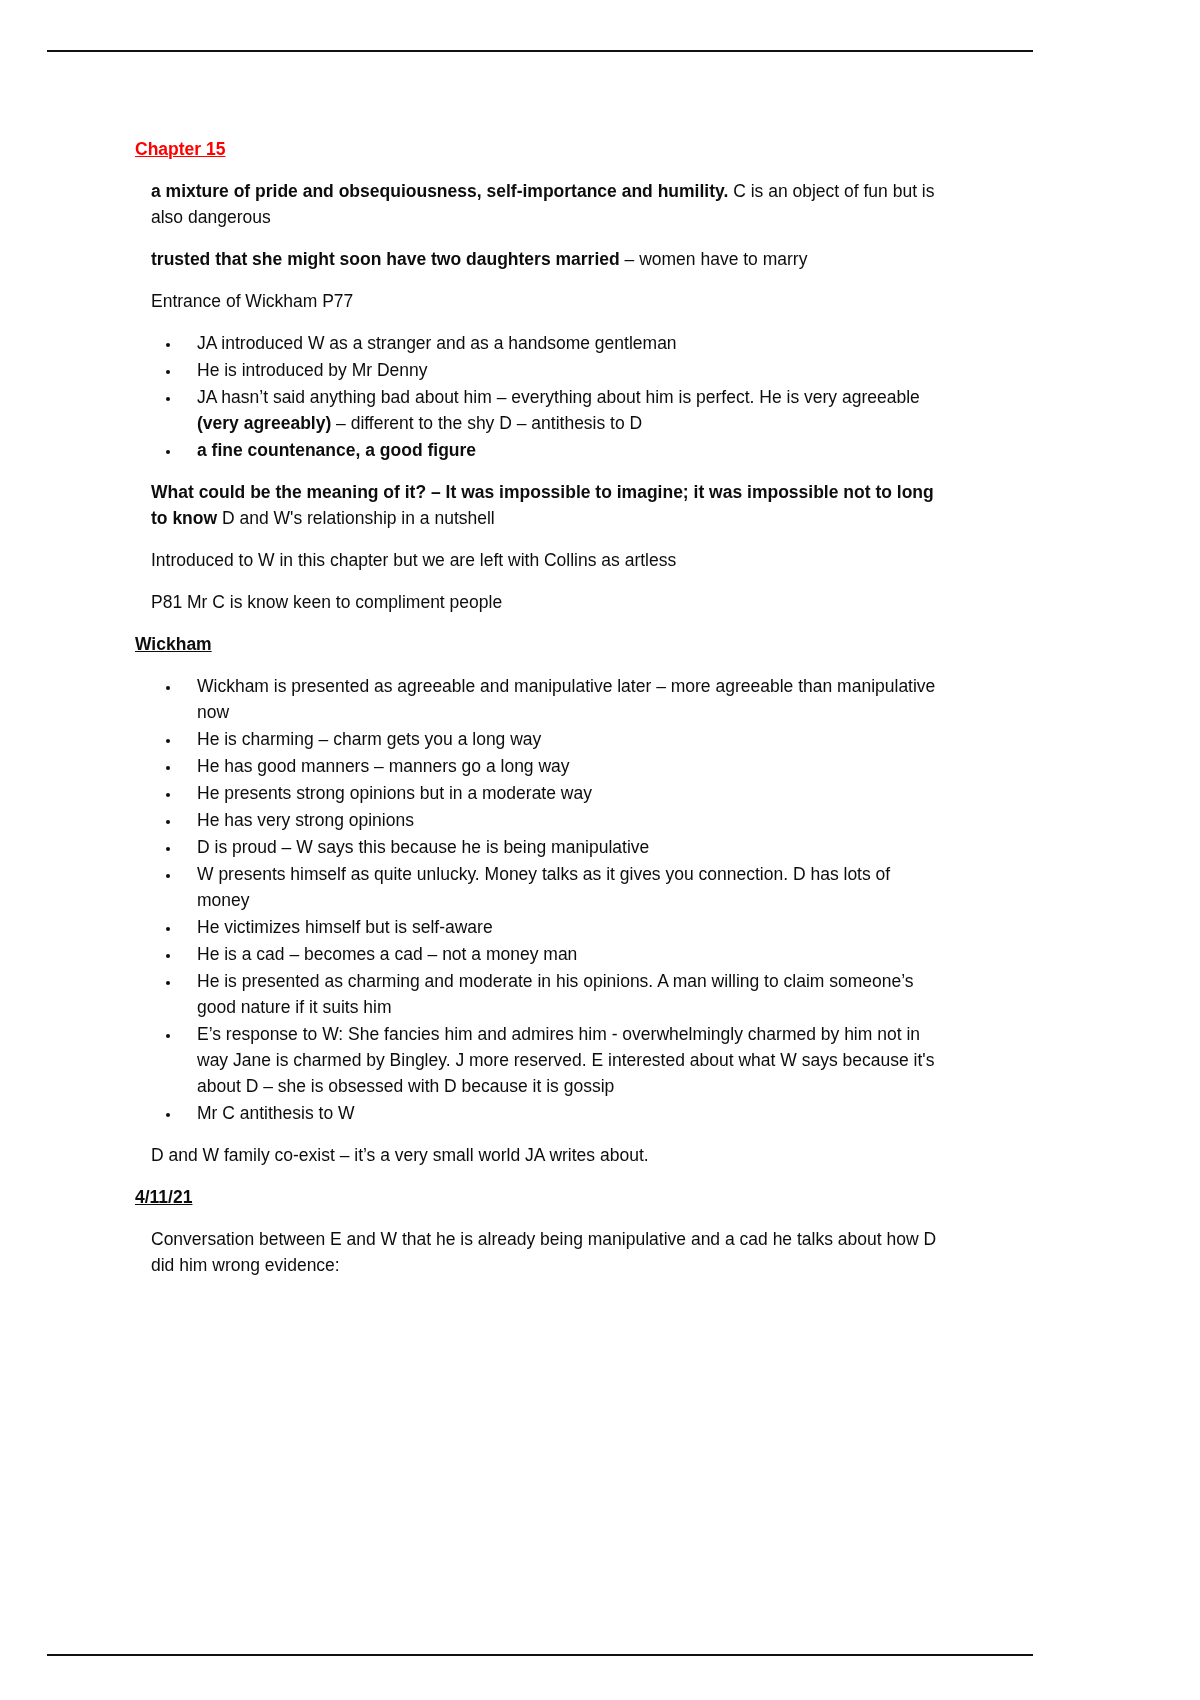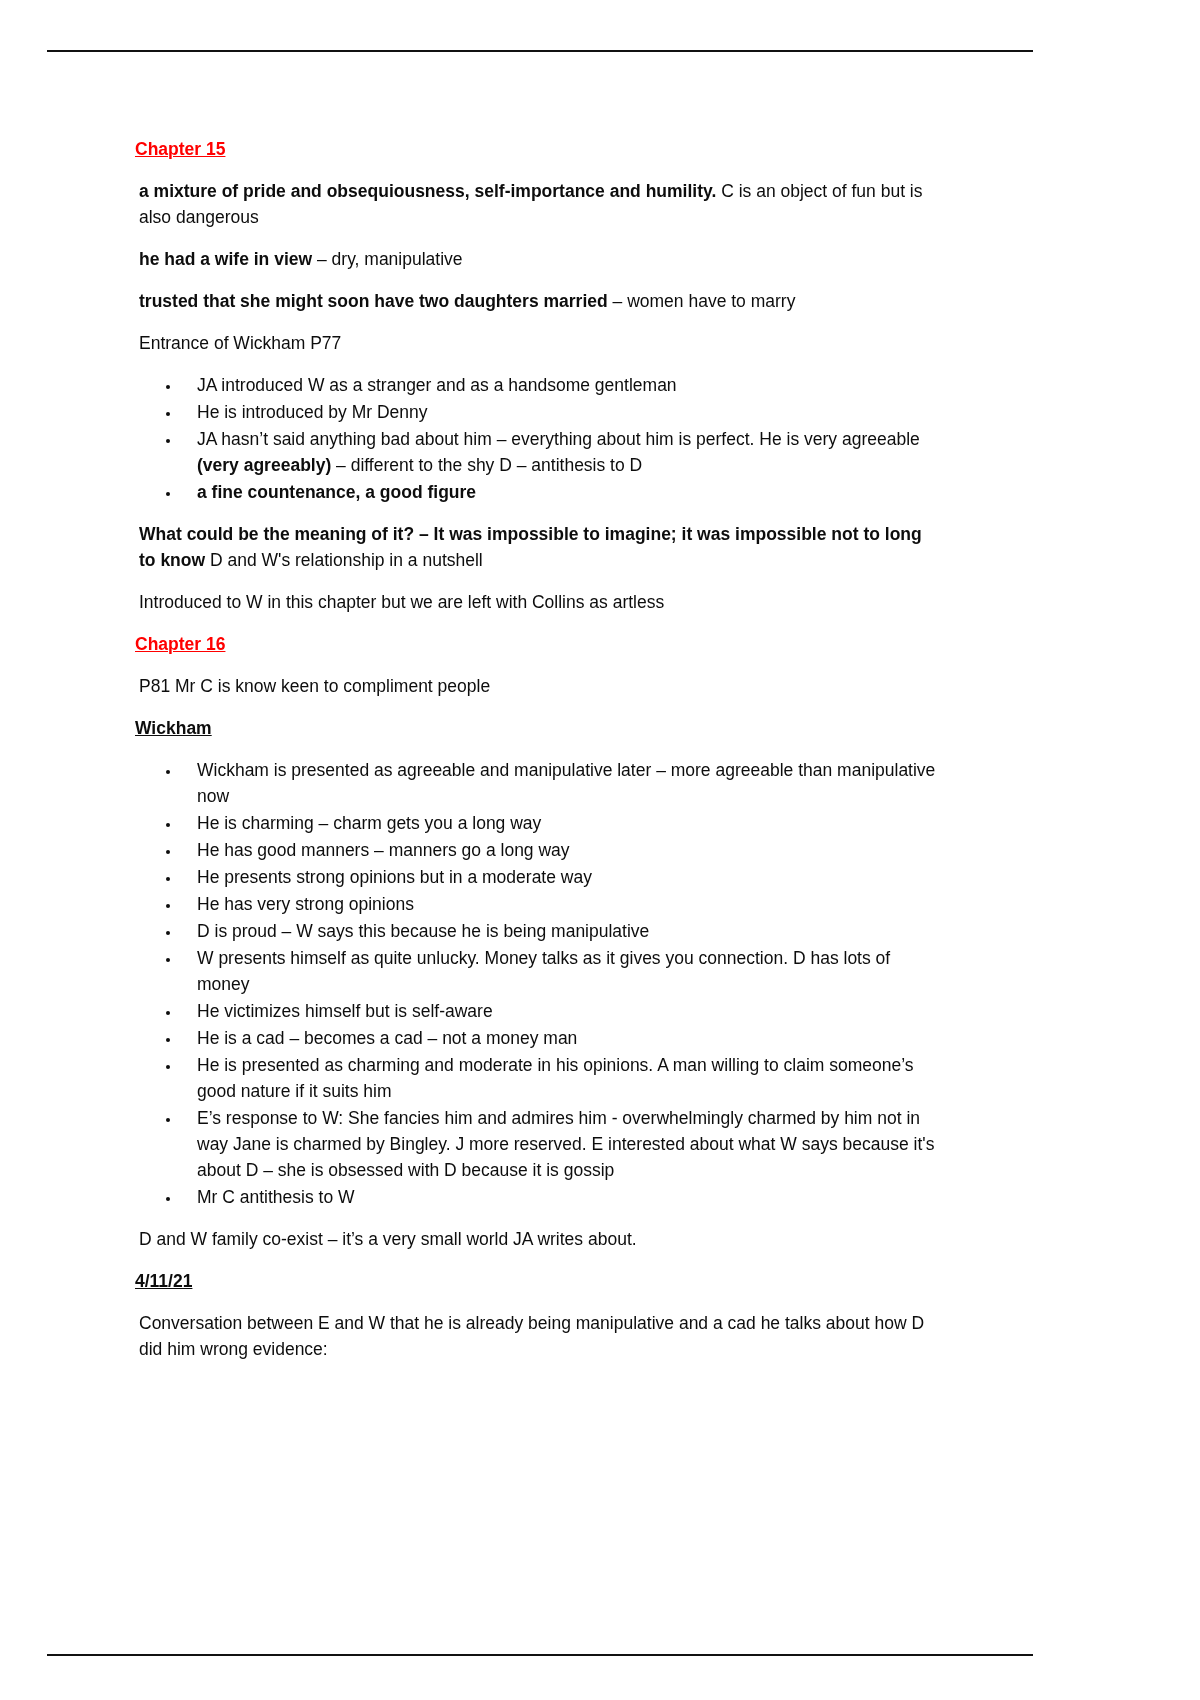--- a/index.html
+++ b/index.html
@@ -27,21 +27,21 @@
   .rule-bottom { bottom: 44px; }
   .content {
     position: absolute;
     top: 136px;
     left: 135px;
     right: 140px;
     font-size: 17.5px;
     line-height: 26px;
   }
   .content p {
-    margin: 0 0 16px 4px;
+    margin: 0 0 16px 16px;
   }
   .content p.heading {
     margin: 0 0 16px 0;
   }
   .content ul {
     margin: 0 0 16px 0;
     padding-left: 46px;
     list-style: disc;
   }
   .content li {
@@ -55,32 +55,30 @@
   .u { text-decoration: underline; }
 </style>
 </head>
 <body>
 
 <div class="page">
   <div class="rule rule-top"></div>
   <div class="content">
       <p class="heading"><span class="b u" style="color: rgb(255, 0, 0);">Chapter 15</span></p>
       <p><span class="b">a mixture of pride and obsequiousness, self-importance and humility.</span><span> C is an object of fun but is also dangerous</span></p>
-      <p><span class="b">he had a wife in view</span><span> – dry, manipulative</span></p>
       <p><span class="b">trusted that she might soon have two daughters married</span><span> – women have to marry</span></p>
       <p><span>Entrance of Wickham P77</span></p>
       <ul>
         <li><span>JA introduced W as a stranger and as a handsome gentleman</span></li>
         <li><span>He is introduced by Mr Denny</span></li>
         <li><span>JA hasn’t said anything bad about him – everything about him is perfect. He is very agreeable </span><span class="b">(very agreeably)</span><span> – different to the shy D – antithesis to D</span></li>
         <li><span class="b">a fine countenance, a good figure</span></li>
       </ul>
       <p><span class="b">What could be the meaning of it? – It was impossible to imagine; it was impossible not to long to know</span><span> D and W's relationship in a nutshell</span></p>
       <p><span>Introduced to W in this chapter but we are left with Collins as artless</span></p>
-      <p class="heading"><span class="b u" style="color: rgb(255, 0, 0);">Chapter 16</span></p>
       <p><span>P81 Mr C is know keen to compliment people</span></p>
       <p class="heading"><span class="b u">Wickham</span></p>
       <ul>
         <li><span>Wickham is presented as agreeable and manipulative later – more agreeable than manipulative now</span></li>
         <li><span>He is charming – charm gets you a long way</span></li>
         <li><span>He has good manners – manners go a long way</span></li>
         <li><span>He presents strong opinions but in a moderate way</span></li>
         <li><span>He has very strong opinions</span></li>
         <li><span>D is proud – W says this because he is being manipulative</span></li>
         <li><span>W presents himself as quite unlucky. Money talks as it gives you connection. D has lots of money</span></li>

